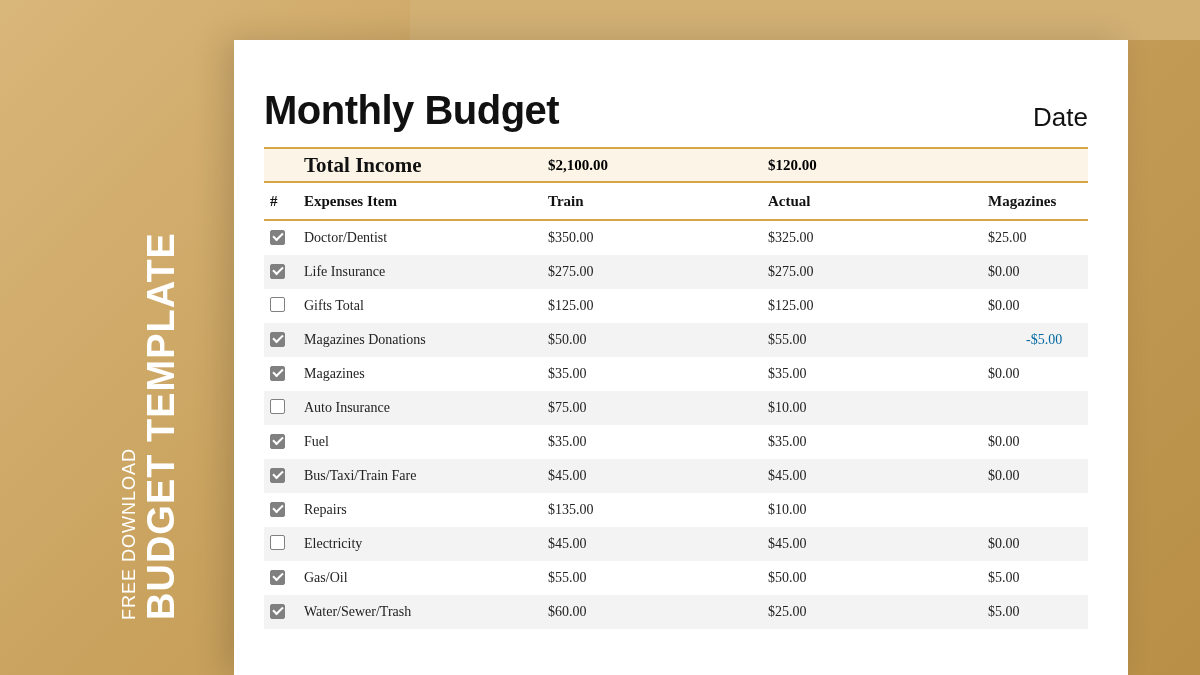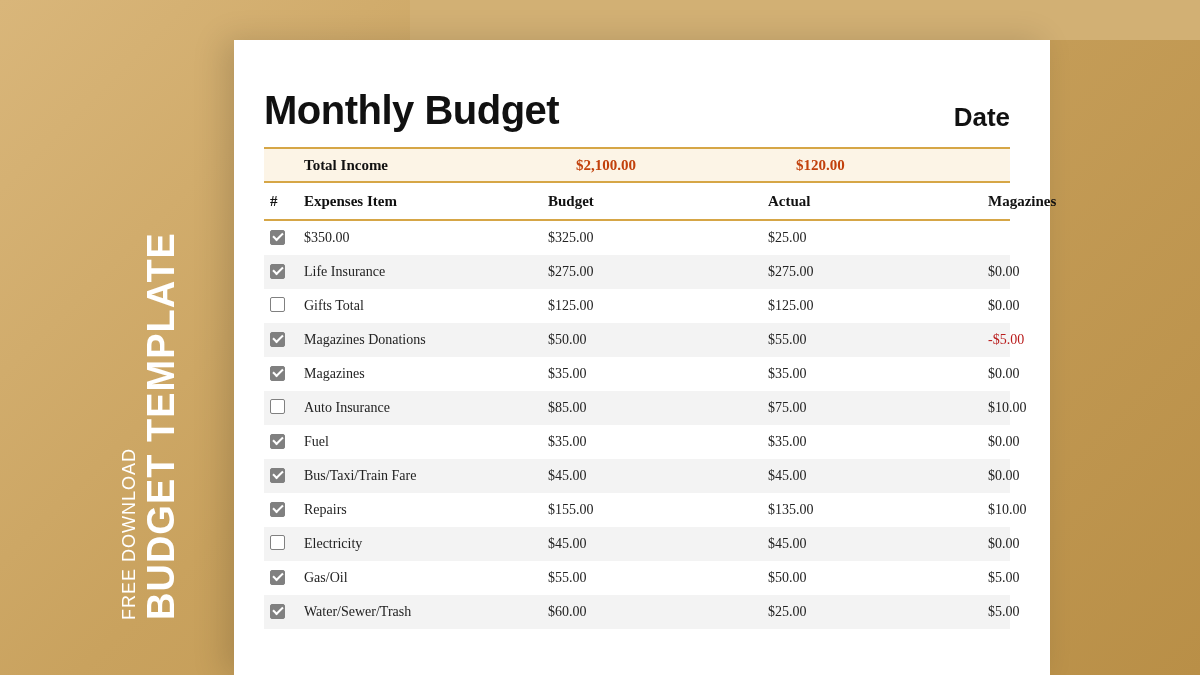--- a/index.html
+++ b/index.html
@@ -44,21 +44,21 @@
     font-weight: 700;
     letter-spacing: 1px;
     display: block;
   }
 
   
   .sheet {
     position: absolute;
     left: 234px;
     top: 40px;
-    width: 816px;
+    width: 894px;
     height: 635px;
     background: #fff;
     box-shadow: -10px 0 30px rgba(0,0,0,0.15);
     padding: 48px 40px 0 30px;
   }
 
   .doc-header {
     display: flex;
     justify-content: space-between;
     align-items: flex-end;
@@ -66,37 +66,37 @@
     font-family: Arial, Helvetica, sans-serif;
   }
   .doc-title {
     font-size: 40px;
     font-weight: 800;
     color: #111;
     letter-spacing: -0.5px;
   }
   .doc-date {
     font-size: 26px;
-    font-weight: 700;
+    font-weight: 400;
     color: #111;
   }
 
   
   .income-bar {
     border-top: 2px solid #d6a646;
     border-bottom: 2px solid #d6a646;
     background: #fcf4e6;
     display: grid;
     grid-template-columns: 40px 244px 220px 220px 1fr;
     align-items: center;
     height: 36px;
     font-family: Georgia, serif;
   }
-  .income-bar .lbl { font-weight: 700; font-size: 15px; color: #111; }
-  .income-bar .val { font-weight: 700; font-size: 15px; color: #c2410c; margin-left: 28px; }
+  .income-bar .lbl { font-weight: 700; font-size: 21px; color: #111; }
+  .income-bar .val { font-weight: 700; font-size: 15px; color: #000000; }
 
   
   .thead {
     display: grid;
     grid-template-columns: 40px 244px 220px 220px 1fr;
     align-items: center;
     height: 38px;
     border-bottom: 2px solid #d6a646;
     font-family: Georgia, serif;
   }
@@ -107,21 +107,21 @@
   .row {
     display: grid;
     grid-template-columns: 40px 244px 220px 220px 1fr;
     align-items: center;
     height: 34px;
     font-size: 14px;
     color: #222;
     font-family: Georgia, serif;
   }
   .row.alt { background: #f3f3f3; }
-  .row .diff.neg { color: #b91c1c; }
+  .row .diff.neg { color: #0369a1; margin-left: 38px; }
 
   
   .cb {
     width: 15px; height: 15px;
     border: 1.5px solid #808080;
     border-radius: 2px;
     display: inline-flex;
     align-items: center; justify-content: center;
     background: #fff;
     margin-left: 6px;
@@ -160,28 +160,29 @@
   <div class="income-bar">
     <div></div>
     <div class="lbl">Total Income</div>
     <div class="val">$2,100.00</div>
     <div class="val">$120.00</div>
   </div>
 
   <div class="thead">
     <div style="padding-left:6px;">#</div>
     <div>Expenses Item</div>
-    <div>Budget</div>
+    <div>Train</div>
     <div>Actual</div>
     <div>Magazines</div>
   </div>
 
   <div class="tbody" id="tbody">
       <div class="row">
         <div><span class="cb checked"></span></div>
+        <div>Doctor/Dentist</div>
         <div>$350.00</div>
         <div>$325.00</div>
         <div class="diff">$25.00</div>
       </div>
       <div class="row alt">
         <div><span class="cb checked"></span></div>
         <div>Life Insurance</div>
         <div>$275.00</div>
         <div>$275.00</div>
         <div class="diff">$0.00</div>
@@ -203,42 +204,40 @@
       <div class="row">
         <div><span class="cb checked"></span></div>
         <div>Magazines</div>
         <div>$35.00</div>
         <div>$35.00</div>
         <div class="diff">$0.00</div>
       </div>
       <div class="row alt">
         <div><span class="cb"></span></div>
         <div>Auto Insurance</div>
-        <div>$85.00</div>
         <div>$75.00</div>
         <div class="diff">$10.00</div>
       </div>
       <div class="row">
         <div><span class="cb checked"></span></div>
         <div>Fuel</div>
         <div>$35.00</div>
         <div>$35.00</div>
         <div class="diff">$0.00</div>
       </div>
       <div class="row alt">
         <div><span class="cb checked"></span></div>
         <div>Bus/Taxi/Train Fare</div>
         <div>$45.00</div>
         <div>$45.00</div>
         <div class="diff">$0.00</div>
       </div>
       <div class="row">
         <div><span class="cb checked"></span></div>
         <div>Repairs</div>
-        <div>$155.00</div>
         <div>$135.00</div>
         <div class="diff">$10.00</div>
       </div>
       <div class="row alt">
         <div><span class="cb"></span></div>
         <div>Electricity</div>
         <div>$45.00</div>
         <div>$45.00</div>
         <div class="diff">$0.00</div>
       </div>

